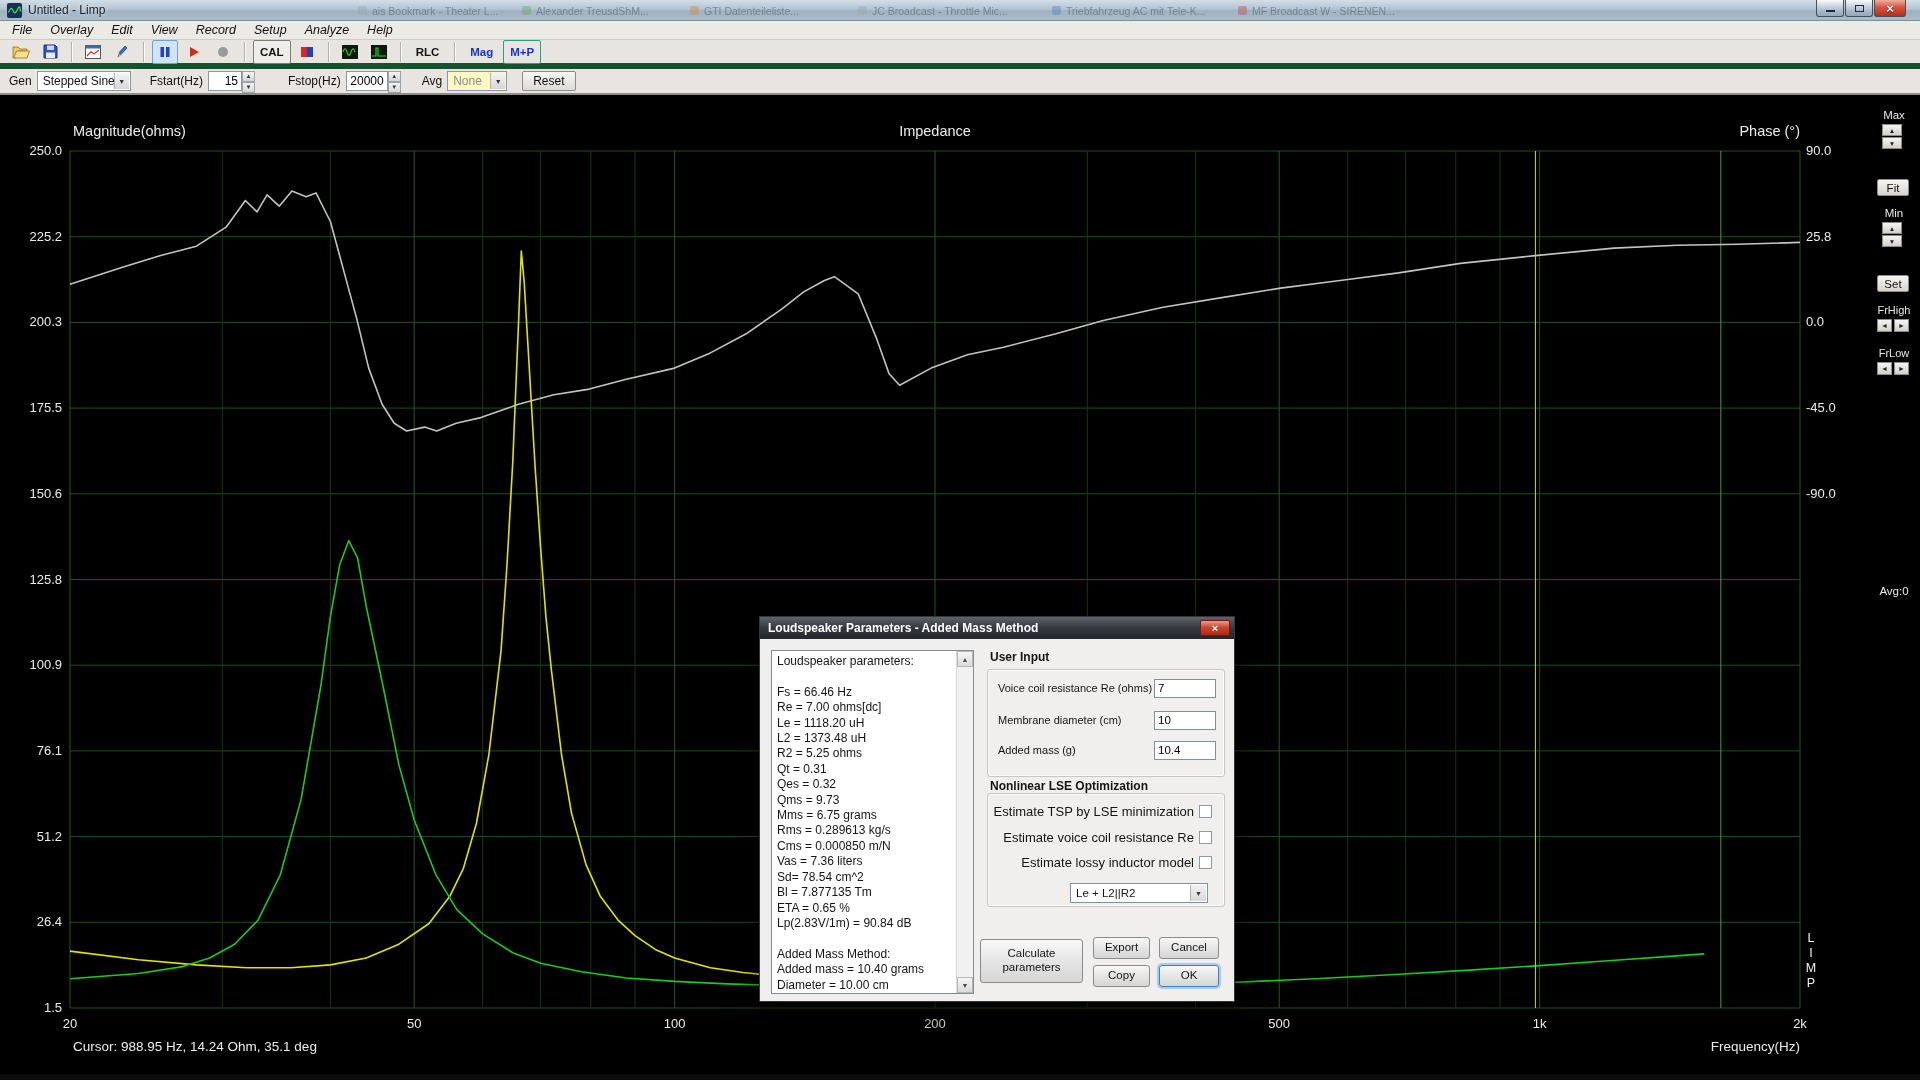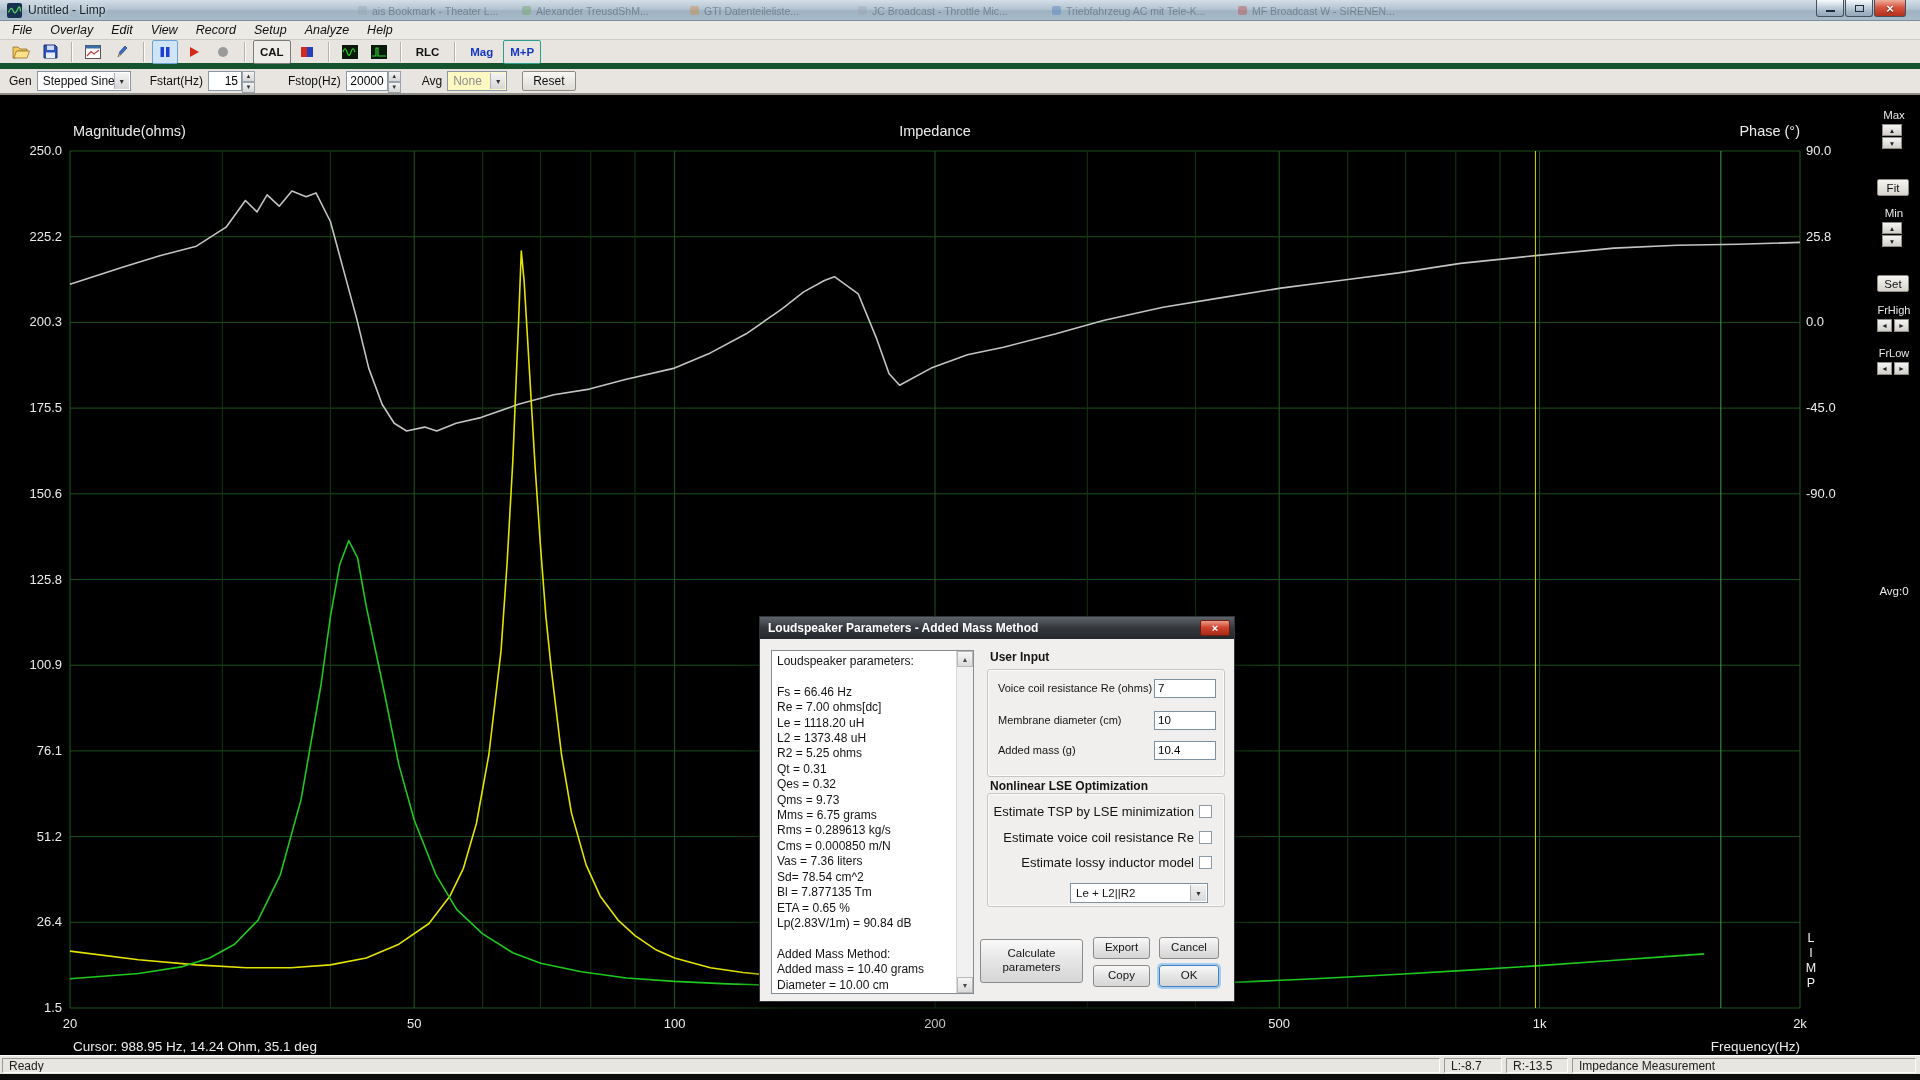--- a/index.html
+++ b/index.html
@@ -454,20 +454,14 @@
         </div>
       </div>
 
     <button class="dbtn" style="left:220px;top:322px;width:103px;height:44px">Calculate parameters</button>
     <button class="dbtn" style="left:333px;top:320px;width:57px;height:22px">Export</button>
     <button class="dbtn" style="left:399px;top:320px;width:60px;height:22px">Cancel</button>
     <button class="dbtn" style="left:333px;top:348px;width:57px;height:22px">Copy</button>
     <button class="dbtn default" style="left:399px;top:348px;width:60px;height:22px">OK</button>
   </div>
 
-  <div class="statusbar">
-    <div class="sb-panel" style="left:2px;width:1438px">Ready</div>
-    <div class="sb-panel" style="left:1444px;width:58px">L:-8.7</div>
-    <div class="sb-panel" style="left:1506px;width:62px">R:-13.5</div>
-    <div class="sb-panel" style="left:1572px;width:344px">Impedance Measurement</div>
-  </div>
   <div class="taskbar-sliver"></div>
 </div>
 
 </body></html>

